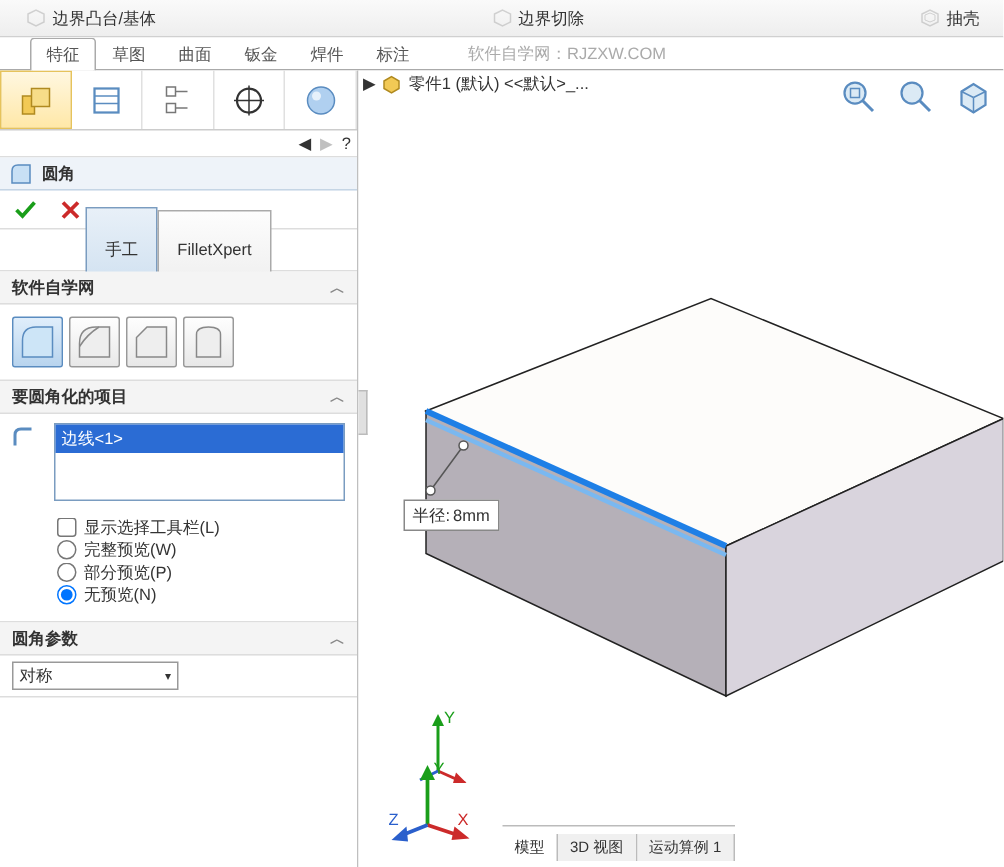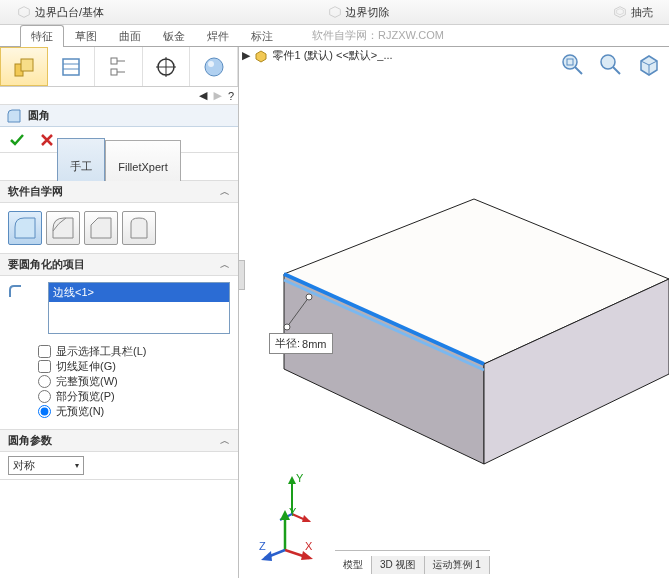--- a/index.html
+++ b/index.html
@@ -25,29 +25,29 @@
 .modebtns{height:28px;display:flex;justify-content:center;align-items:center;gap:0;border-bottom:1px solid #ddd}
 .modebtn{padding:20px 12px;border:1px solid #aaa;background:linear-gradient(#fdfdfd,#eee)}
 .modebtn.active{background:linear-gradient(#e8f0f8,#cfe0f0);border-color:#7a9cc0}
 .section{border-bottom:1px solid #ddd}
 .secthdr{height:22px;display:flex;align-items:center;justify-content:space-between;padding:0 8px;background:#f4f4f4;font-weight:bold;border-bottom:1px solid #ddd}
 .chev{color:#888;font-size:10px}
 .typeicons{display:flex;gap:4px;padding:8px}
 .typebtn{width:34px;height:34px;border:1px solid #999;background:linear-gradient(#fefefe,#e8e8e8);display:flex;align-items:center;justify-content:center;border-radius:2px}
 .typebtn.active{background:linear-gradient(#e0eefb,#b8d4ee);border-color:#5a8cc0}
 .typebtn svg{width:26px;height:26px}
-.selbox{margin:6px 8px;display:flex;gap:24px}
+.selbox{margin:6px 8px;display:flex;gap:12px}
 .selbox svg{width:16px;height:16px;margin-top:2px}
 .sellist{flex:1;height:52px;border:1px solid #7a9cc0;background:#fff}
 .selitem{background:#2b6cd4;color:#fff;padding:2px 4px}
 .options{padding:4px 8px 10px 38px;display:flex;flex-direction:column;gap:0}
 .opt{display:flex;align-items:center;gap:5px}
 .opt input{margin:0}
 .paramarea{padding:4px 8px}
-.combo{width:76px;height:19px;border:1px solid #999;background:#fff;padding:0 4px;display:flex;align-items:center;justify-content:space-between}
+.combo{width:111px;height:19px;border:1px solid #999;background:#fff;padding:0 4px;display:flex;align-items:center;justify-content:space-between}
 .rightside{flex:1;position:relative;background:#fff}
 .breadcrumb{position:absolute;top:1px;left:3px;display:flex;align-items:center;gap:4px;font-size:11px;color:#555}
 .breadcrumb svg{width:14px;height:14px}
 .viewtools{position:absolute;top:4px;right:6px;display:flex;gap:10px}
 .viewtools svg{width:28px;height:28px}
 .viewport{position:absolute;left:0;top:22px;right:0;bottom:18px}
 .annot{position:absolute;left:30px;top:264px;background:#fff;border:1px solid #888;padding:2px 5px;font-size:10px;display:flex;align-items:center;gap:2px}
 .triadY{position:absolute;left:39px;bottom:38px}
 .triadXYZ{position:absolute;left:18px;bottom:-2px}
 .bottomtabs{position:absolute;left:96px;bottom:0;height:28px;display:flex;align-items:center;border-top:1px solid #bbb}
@@ -195,24 +195,20 @@
         <div class="sellist">
           <div class="selitem">边线&lt;1&gt;</div>
         </div>
       </div>
       <div class="options">
         <label class="opt">
             <input type="checkbox" style="">
             <span>显示选择工具栏(L)</span>
           </label>
         <label class="opt">
-            <input type="checkbox" style="">
-            <span>切线延伸(G)</span>
-          </label>
-        <label class="opt">
             <input type="radio" name="pv" style="">
             <span>完整预览(W)</span>
           </label>
         <label class="opt">
             <input type="radio" name="pv" style="">
             <span>部分预览(P)</span>
           </label>
         <label class="opt">
             <input type="radio" name="pv" checked="" style="">
             <span>无预览(N)</span>

